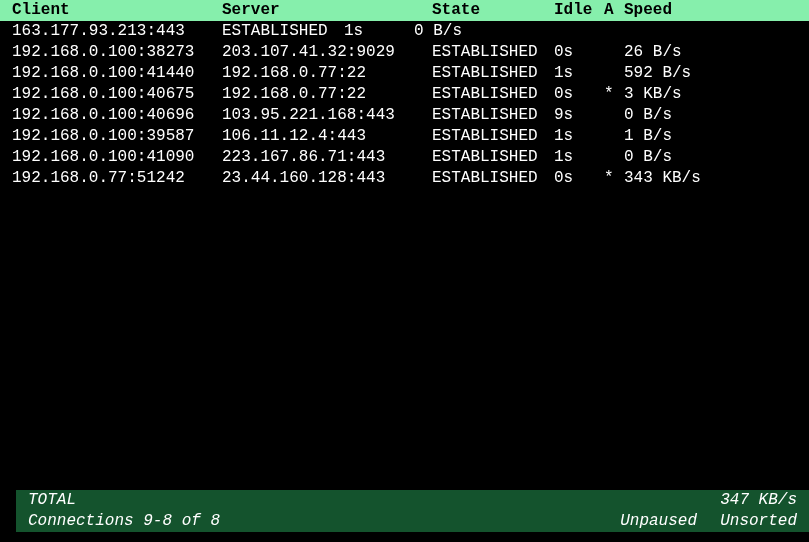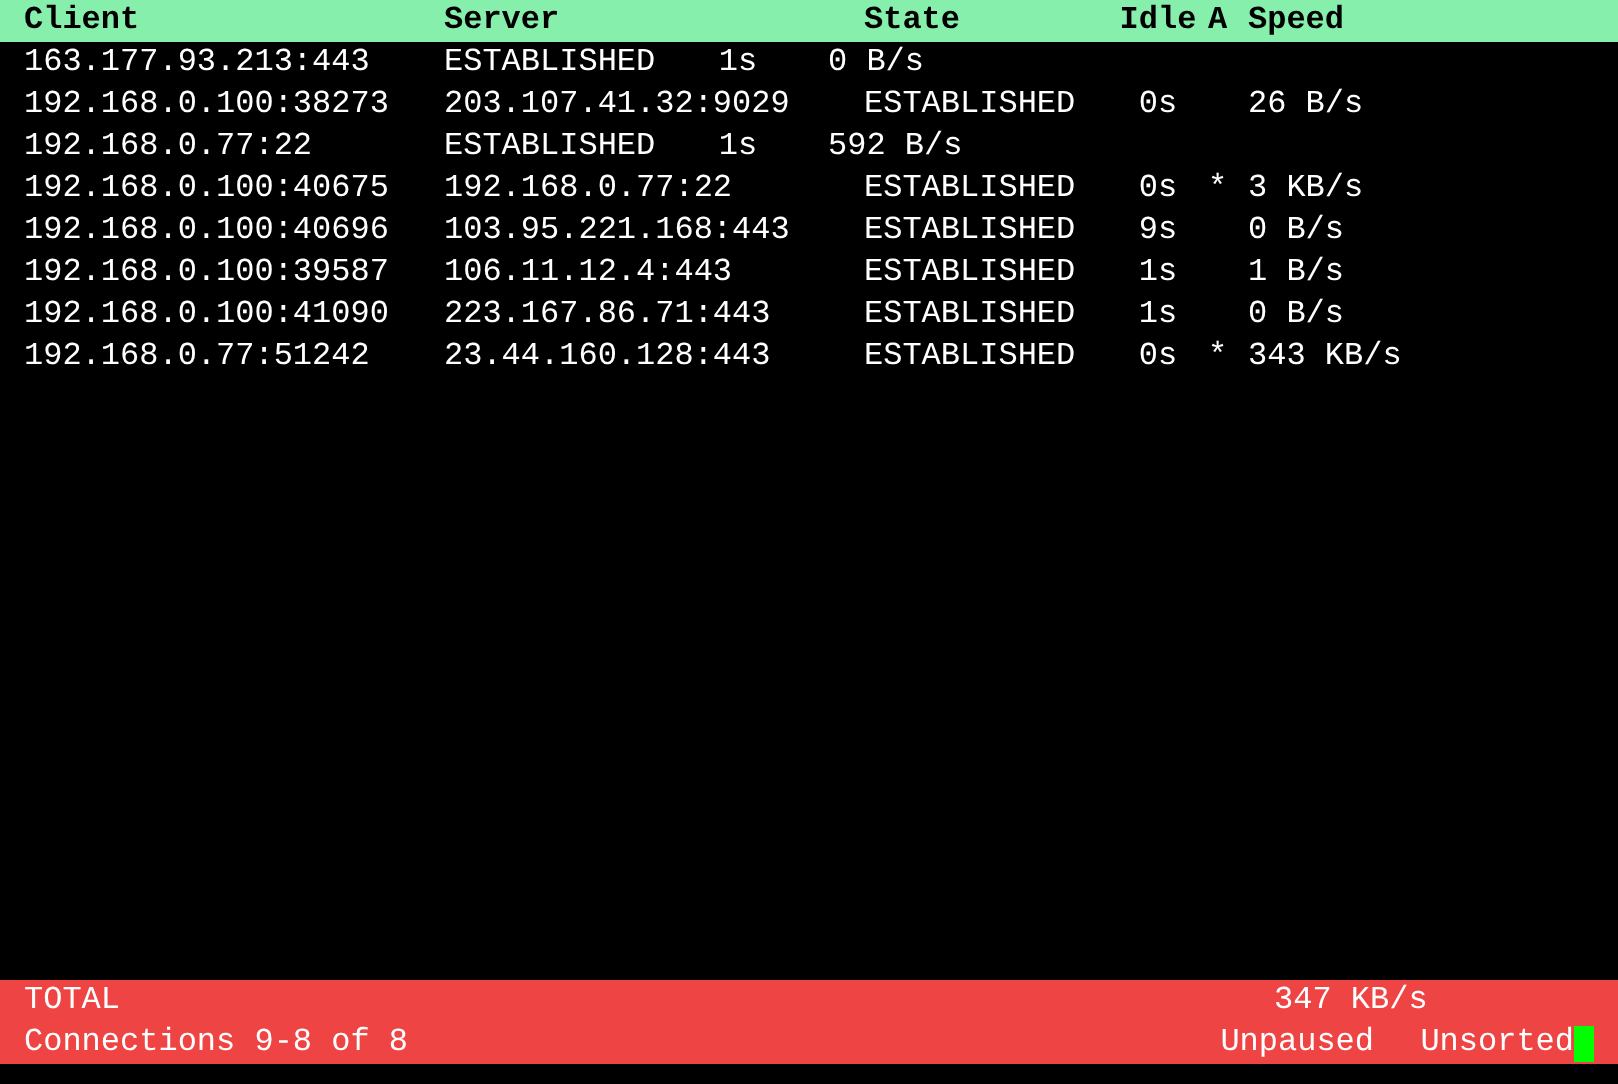--- a/index.html
+++ b/index.html
@@ -28,44 +28,45 @@
     padding-right: 12px;
   }
   .header {
     background: #86efac;
     color: #000;
     font-weight: bold;
   }
   .col-client { width: 210px; }
   .col-server { width: 210px; }
   .col-state  { width: 122px; }
-  .col-idle   { width: 50px; text-align: center; }
+  .col-idle   { width: 50px; }
   .col-a      { width: 20px; text-align: left; }
   .col-speed  { flex: 1; }
   .footer {
     position: absolute;
-    left: 0;
+    left: 16px;
     right: 0;
     bottom: 10px;
-    background: #ef4444;
+    background: #14532d;
     color: #fff;
+    font-style: italic;
   }
   .footer-line {
     display: flex;
     height: 21px;
     line-height: 21px;
     padding-left: 12px;
     padding-right: 12px;
     white-space: pre;
   }
   .f1-left { flex: 1; }
-  .f1-right { width: 160px; text-align: left; }
+  .f1-right { width: 160px; text-align: right; }
   .f2-left { flex: 1; }
   .f2-mid  { width: 100px; }
-  .f2-right { display: flex; align-items: center; }
+  .f2-right { display: flex; align-items: center; flex-direction: column; }
   .cursor {
     display: inline-block;
     width: 10px;
     height: 18px;
     background: #00ff00;
     vertical-align: middle;
   }
 </style>
 </head>
 <body>
@@ -77,21 +78,21 @@
     <span class="col-server">Server</span>
     <span class="col-state">State</span>
     <span class="col-idle">Idle</span>
     <span class="col-a">A</span>
     <span class="col-speed">Speed</span>
   </div>
 
   <div id="rows">
       <div class="line"><span class="col-server">163.177.93.213:443</span><span class="col-state">ESTABLISHED</span><span class="col-idle">1s</span><span class="col-a"> </span><span class="col-speed">0 B/s</span></div>
       <div class="line"><span class="col-client">192.168.0.100:38273</span><span class="col-server">203.107.41.32:9029</span><span class="col-state">ESTABLISHED</span><span class="col-idle">0s</span><span class="col-a"> </span><span class="col-speed">26 B/s</span></div>
-      <div class="line"><span class="col-server">192.168.0.77:22</span><span class="col-state">ESTABLISHED</span><span class="col-idle">1s</span><span class="col-a"> </span><span class="col-speed">592 B/s</span></div>
+      <div class="line"><span class="col-client">192.168.0.100:41440</span><span class="col-server">192.168.0.77:22</span><span class="col-state">ESTABLISHED</span><span class="col-idle">1s</span><span class="col-a"> </span><span class="col-speed">592 B/s</span></div>
       <div class="line"><span class="col-client">192.168.0.100:40675</span><span class="col-server">192.168.0.77:22</span><span class="col-state">ESTABLISHED</span><span class="col-idle">0s</span><span class="col-a">*</span><span class="col-speed">3 KB/s</span></div>
       <div class="line"><span class="col-client">192.168.0.100:40696</span><span class="col-server">103.95.221.168:443</span><span class="col-state">ESTABLISHED</span><span class="col-idle">9s</span><span class="col-a"> </span><span class="col-speed">0 B/s</span></div>
       <div class="line"><span class="col-client">192.168.0.100:39587</span><span class="col-server">106.11.12.4:443</span><span class="col-state">ESTABLISHED</span><span class="col-idle">1s</span><span class="col-a"> </span><span class="col-speed">1 B/s</span></div>
       <div class="line"><span class="col-client">192.168.0.100:41090</span><span class="col-server">223.167.86.71:443</span><span class="col-state">ESTABLISHED</span><span class="col-idle">1s</span><span class="col-a"> </span><span class="col-speed">0 B/s</span></div>
       <div class="line"><span class="col-client">192.168.0.77:51242</span><span class="col-server">23.44.160.128:443</span><span class="col-state">ESTABLISHED</span><span class="col-idle">0s</span><span class="col-a">*</span><span class="col-speed">343 KB/s</span></div>
     </div>
 
   <div class="footer">
     <div class="footer-line">
       <span class="f1-left">TOTAL</span>

